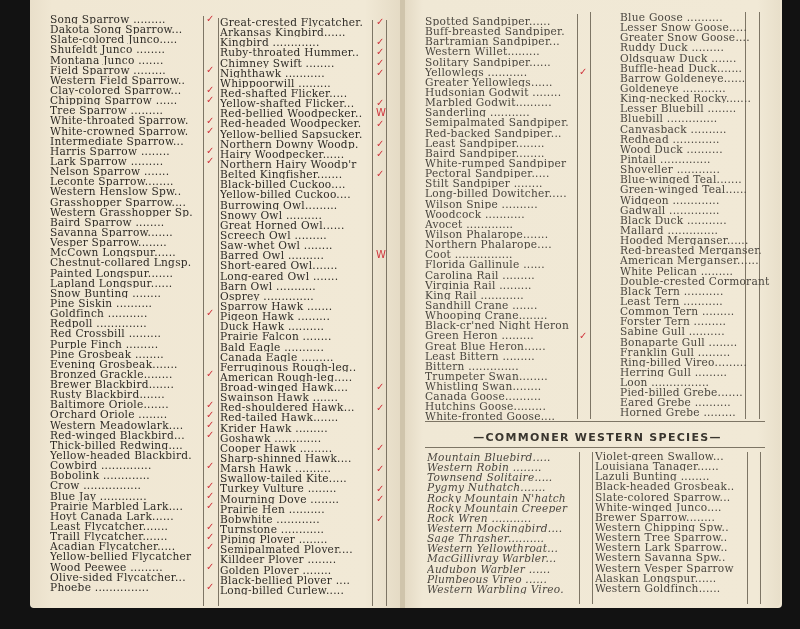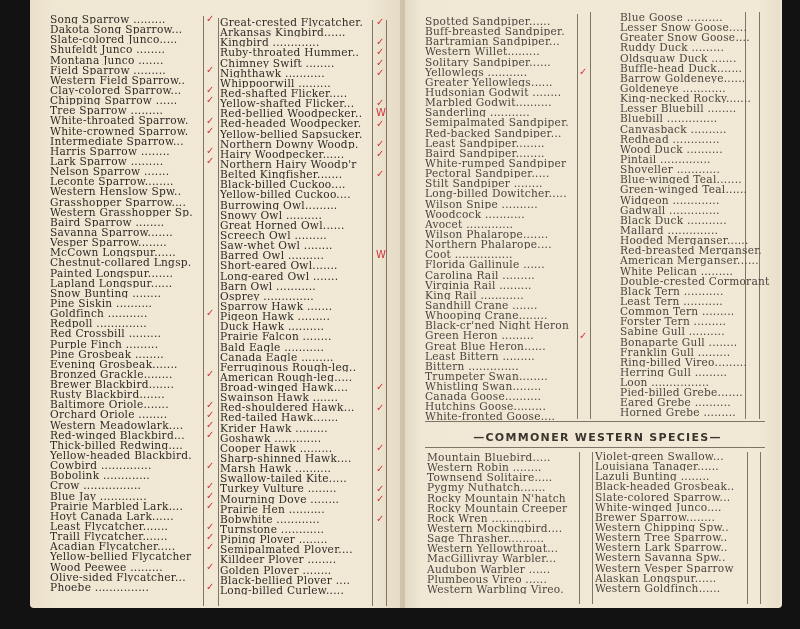--- a/index.html
+++ b/index.html
@@ -248,21 +248,21 @@
     <div class="row light">Ring-billed Vireo.........</div>
     <div class="row light">Herring Gull .........</div>
     <div class="row light">Loon ................</div>
     <div class="row light">Pied-billed Grebe.......</div>
     <div class="row light">Eared Grebe ..........</div>
     <div class="row light">Horned Grebe .........</div>
   </div>
 
 <div class="section-title">—COMMONER WESTERN SPECIES—</div>
 
-<div class="col" id="w1" style="left:427px;top:452px;width:150px;">
+<div class="col" id="w1" style="left:427px;top:452px;width:150px;font-style:italic;">
     <div class="row light">Mountain Bluebird.....</div>
     <div class="row light">Western Robin ........</div>
     <div class="row light">Townsend Solitaire.....</div>
     <div class="row light">Pygmy Nuthatch.......</div>
     <div class="row light">Rocky Mountain N'hatch</div>
     <div class="row light">Rocky Mountain Creeper</div>
     <div class="row light">Rock Wren ...........</div>
     <div class="row light">Western Mockingbird....</div>
     <div class="row light">Sage Thrasher..........</div>
     <div class="row light">Western Yellowthroat...</div>

